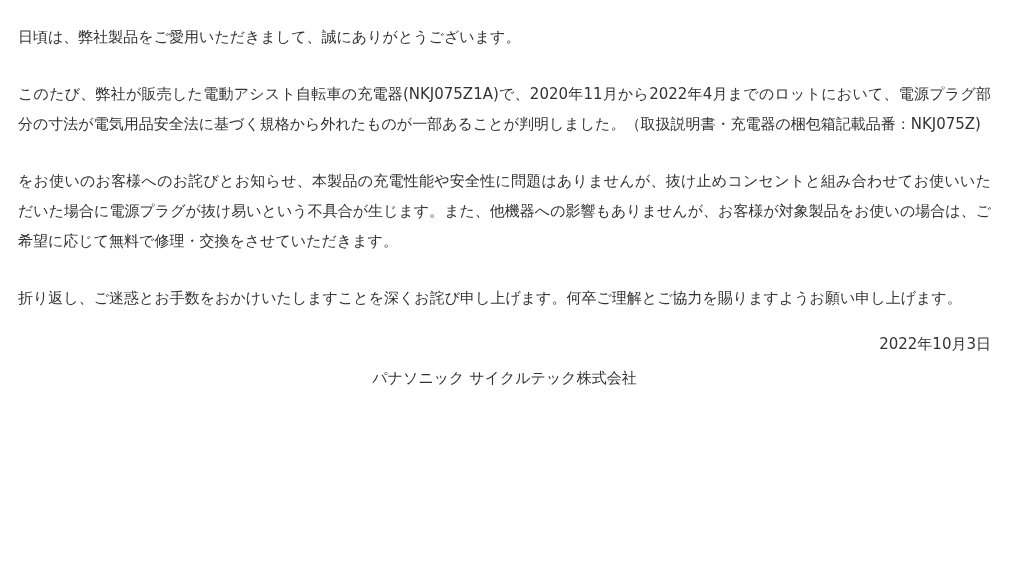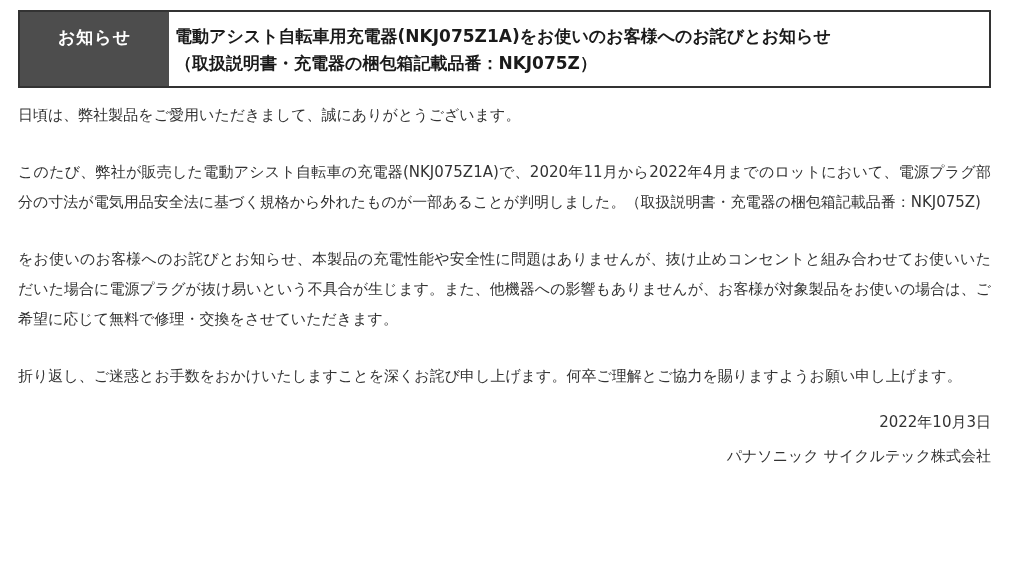--- a/index.html
+++ b/index.html
@@ -63,38 +63,31 @@
   }
   .sign-date {
     margin-top: 16px;
     text-align: right;
     font-size: 15px;
     line-height: 30px;
     color: var(--body-text, #333333);
   }
   .sign-company {
     margin-top: 4px;
-    text-align: right;
+    text-align: center;
     font-size: 15px;
     line-height: 30px;
     color: var(--body-text, #333333);
   }
 </style>
 </head>
 <body>
 
 <div class="page">
 
-  <div class="notice-header">
-    <div class="notice-label">お知らせ</div>
-    <div class="notice-title">
-      <div>電動アシスト自転車用充電器(NKJ075Z1A)をお使いのお客様へのお詫びとお知らせ</div>
-      <div>（取扱説明書・充電器の梱包箱記載品番：NKJ075Z）</div>
-    </div>
-  </div>
 
   <div class="content">
     <p class="para">日頃は、弊社製品をご愛用いただきまして、誠にありがとうございます。</p>
     <p class="para">このたび、弊社が販売した電動アシスト自転車の充電器(NKJ075Z1A)で、2020年11月から2022年4月までのロットにおいて、電源プラグ部分の寸法が電気用品安全法に基づく規格から外れたものが一部あることが判明しました。（取扱説明書・充電器の梱包箱記載品番：NKJ075Z)</p>
     <p class="para">をお使いのお客様へのお詫びとお知らせ、本製品の充電性能や安全性に問題はありませんが、抜け止めコンセントと組み合わせてお使いいただいた場合に電源プラグが抜け易いという不具合が生じます。また、他機器への影響もありませんが、お客様が対象製品をお使いの場合は、ご希望に応じて無料で修理・交換をさせていただきます。</p>
     <p class="para">折り返し、ご迷惑とお手数をおかけいたしますことを深くお詫び申し上げます。何卒ご理解とご協力を賜りますようお願い申し上げます。</p>
 
     <div class="sign-date">2022年10月3日</div>
     <div class="sign-company">パナソニック サイクルテック株式会社</div>
   </div>

